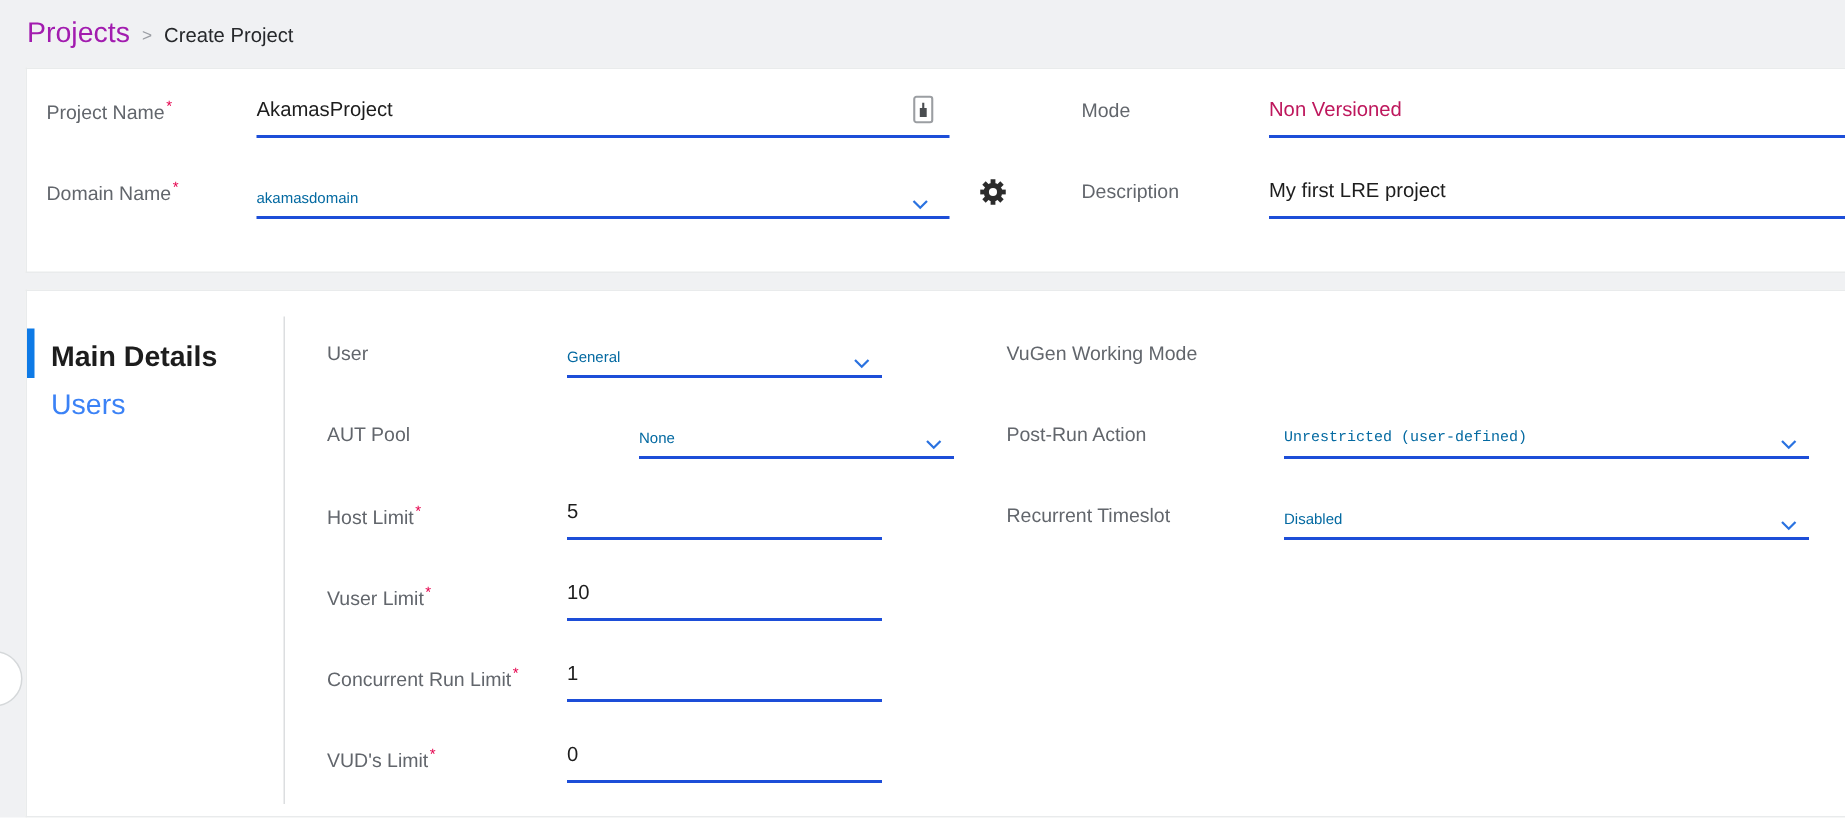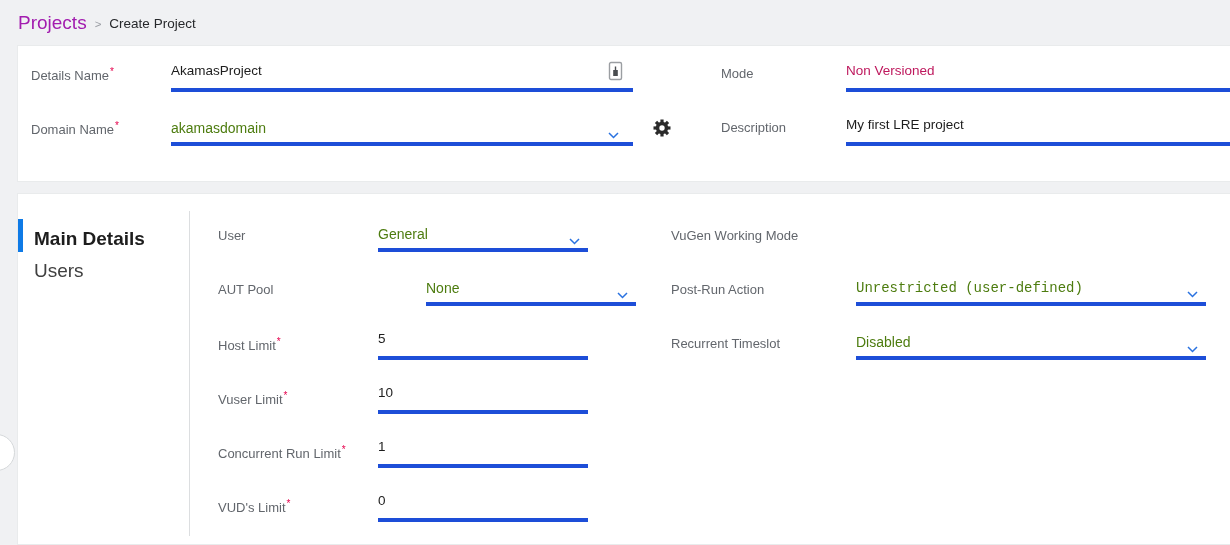--- a/index.html
+++ b/index.html
@@ -19,22 +19,22 @@
 
   
   .panel { position:absolute; background:#fff; border:1px solid #e9ebec; border-right:none; }
   .panel-top { left:17px; top:45px; width:1213px; height:137px; }
   .panel-main { left:17px; top:193px; width:1213px; height:352px; }
 
   
   .frow { position:absolute; }
   .lbl { position:absolute; left:0; font-size:13px; color:#62666c; white-space:nowrap; }
   .lbl sup { color:#e5004c; font-size:10px; vertical-align:super; margin-left:1px; }
-  .vbox { position:absolute; top:0; height:33px; border-bottom:4px solid #1d4ed8; }
-  .vbox .val { position:absolute; left:0; bottom:6px; font-size:14px; color:#4d7c0f; white-space:nowrap; }
+  .vbox { position:absolute; top:0; height:33px; border-bottom:2px solid #1d4ed8; }
+  .vbox .val { position:absolute; left:0; bottom:6px; font-size:10px; color:#0369a1; white-space:nowrap; }
   .vbox input {
     position:absolute; left:0; bottom:0; width:100%; height:30px;
     border:0; outline:0; background:transparent;
     font-family:"Liberation Sans", sans-serif; font-size:13.5px; color:#1d1d1d;
     padding:0 0 6px 0;
   }
   .vbox.dim input { color:#be185d; }
   .dropdown { cursor:pointer; }
   .chev { position:absolute; right:8px; bottom:10px; width:11px; height:7px; }
 
@@ -43,21 +43,21 @@
   .trow .lbl { top:7px; }
 
   
   .mrow { height:40px; }
   .mrow .lbl { top:9px; }
 
   
   .tab-bar { position:absolute; left:0; top:25px; width:5px; height:33px; background:#0e7ae6; }
   .side-item { position:absolute; left:16px; font-size:19px; white-space:nowrap; cursor:pointer; }
   .side-item.active { font-weight:bold; color:#1d1d1d; top:34px; }
-  .side-item.plain { color:#404040; top:66px; }
+  .side-item.plain { color:#3b82f6; top:66px; }
   .side-divider { position:absolute; left:171px; top:17px; width:1px; height:325px; background:#dcdee0; }
 
   
   .gear-btn { position:absolute; left:635px; top:73px; width:18px; height:18px; cursor:pointer; }
   .autofill { position:absolute; right:10px; bottom:7px; width:15px; height:20px; }
 
   
   .edge-handle {
     position:absolute; left:-22px; top:434px; width:37px; height:37px;
     border-radius:50%; background:#fff; border:1px solid #d5d8da; cursor:pointer;
@@ -68,21 +68,21 @@
 
 <div class="breadcrumb">
   <span class="crumb-parent">Projects</span>
   <span class="crumb-sep">&gt;</span>
   <span class="crumb-current">Create Project</span>
 </div>
 
 <div class="panel panel-top">
 
   <div class="frow trow" style="left:13px; top:13px; width:602px;">
-    <span class="lbl"><span>Details Name</span><sup>*</sup></span>
+    <span class="lbl"><span>Project Name</span><sup>*</sup></span>
     <div class="vbox" style="left:140px; width:462px;">
       <input type="text" value="AkamasProject" style="">
       <span class="autofill">
         <svg width="15" height="20" viewBox="0 0 15 20">
           <rect x="1.5" y="1.5" width="12" height="17" rx="1.5" fill="#fff" stroke="#9b9ea2" stroke-width="1.4"></rect>
           <rect x="5.2" y="9" width="4.6" height="6" fill="#4a4d50"></rect>
           <rect x="6.8" y="5.5" width="1.4" height="4" fill="#4a4d50"></rect>
         </svg>
       </span>
     </div>

